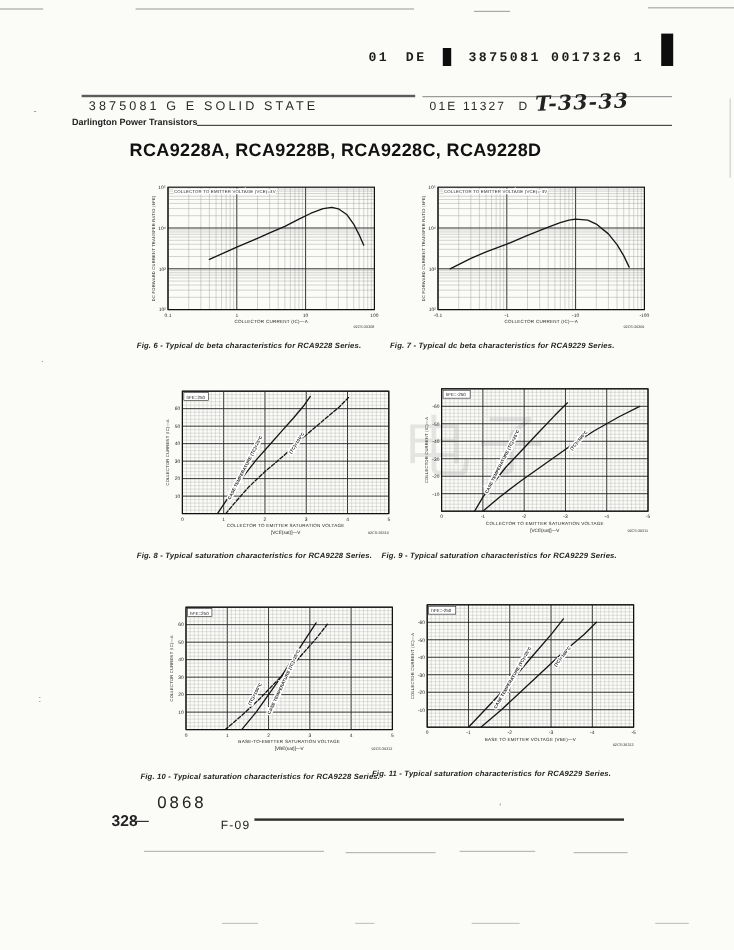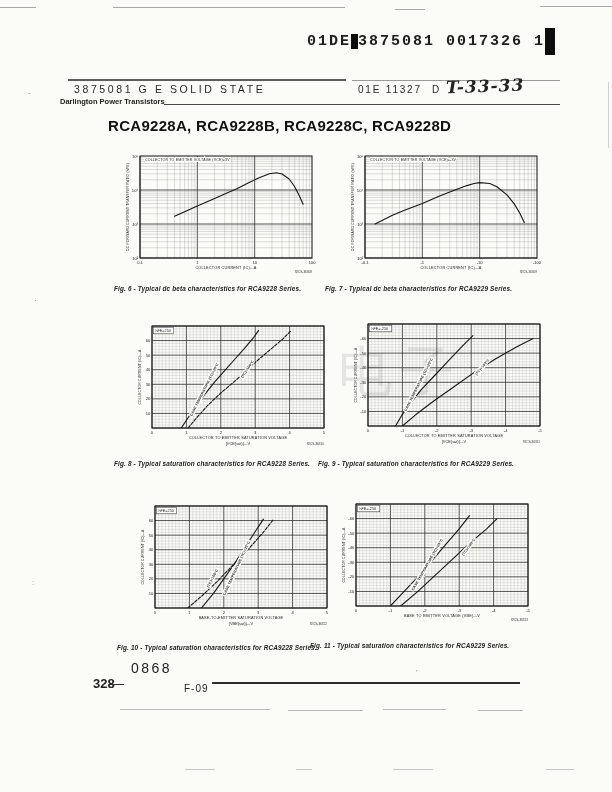--- a/index.html
+++ b/index.html
@@ -1,22 +1,22 @@
 <!DOCTYPE html>
 <html><head>
 <meta charset="utf-8">
 <style>
   *{margin:0;padding:0;box-sizing:border-box}
   html,body{width:612px;height:792px}
   body{position:relative;background:#fbfbf8;font-family:"Liberation Sans",sans-serif;color:#1b1b1b;overflow:hidden}
   .scanline{position:absolute;height:1px;background:#a8a8a8}
   .speck{position:absolute;color:#8a8a8a;font-size:8px;font-family:"Liberation Sans",sans-serif}
   
-  .stamp{position:absolute;left:307px;top:28px;display:flex;align-items:center;gap:0;
-         font-family:"Liberation Mono",monospace;font-weight:bold;font-size:15px;color:#1e1e1e;letter-spacing:2px}
+  .stamp{position:absolute;left:307px;top:28px;display:flex;align-items:flex-end;gap:14px;
+         font-family:"Liberation Mono",monospace;font-weight:bold;font-size:11px;color:#1e1e1e;letter-spacing:2px}
   .stamp .bar1{width:7px;height:15px;background:#0d0d0d}
   .stamp .bar2{width:10px;height:27px;background:#0d0d0d}
   
   .hdr-rule1{position:absolute;left:68px;top:79px;width:278px;height:2px;background:#5c5c5c}
   .hdr-rule2{position:absolute;left:352px;top:80px;width:208px;height:1px;background:#9a9a9a}
   .hdr-left{position:absolute;left:74px;top:83px;font-size:10.5px;letter-spacing:2.6px;color:#2a2a2a}
   .hdr-doc{position:absolute;left:358px;top:84px;font-size:10px;letter-spacing:1.8px;color:#2a2a2a}
   .hdr-rev{position:absolute;left:432px;top:84px;font-size:10px;color:#2a2a2a}
   .hdr-hand{position:absolute;left:446px;top:76px;font-family:"DejaVu Serif",serif;font-style:italic;font-weight:bold;
             font-size:17px;color:#222;transform:rotate(-2deg);letter-spacing:1px}

